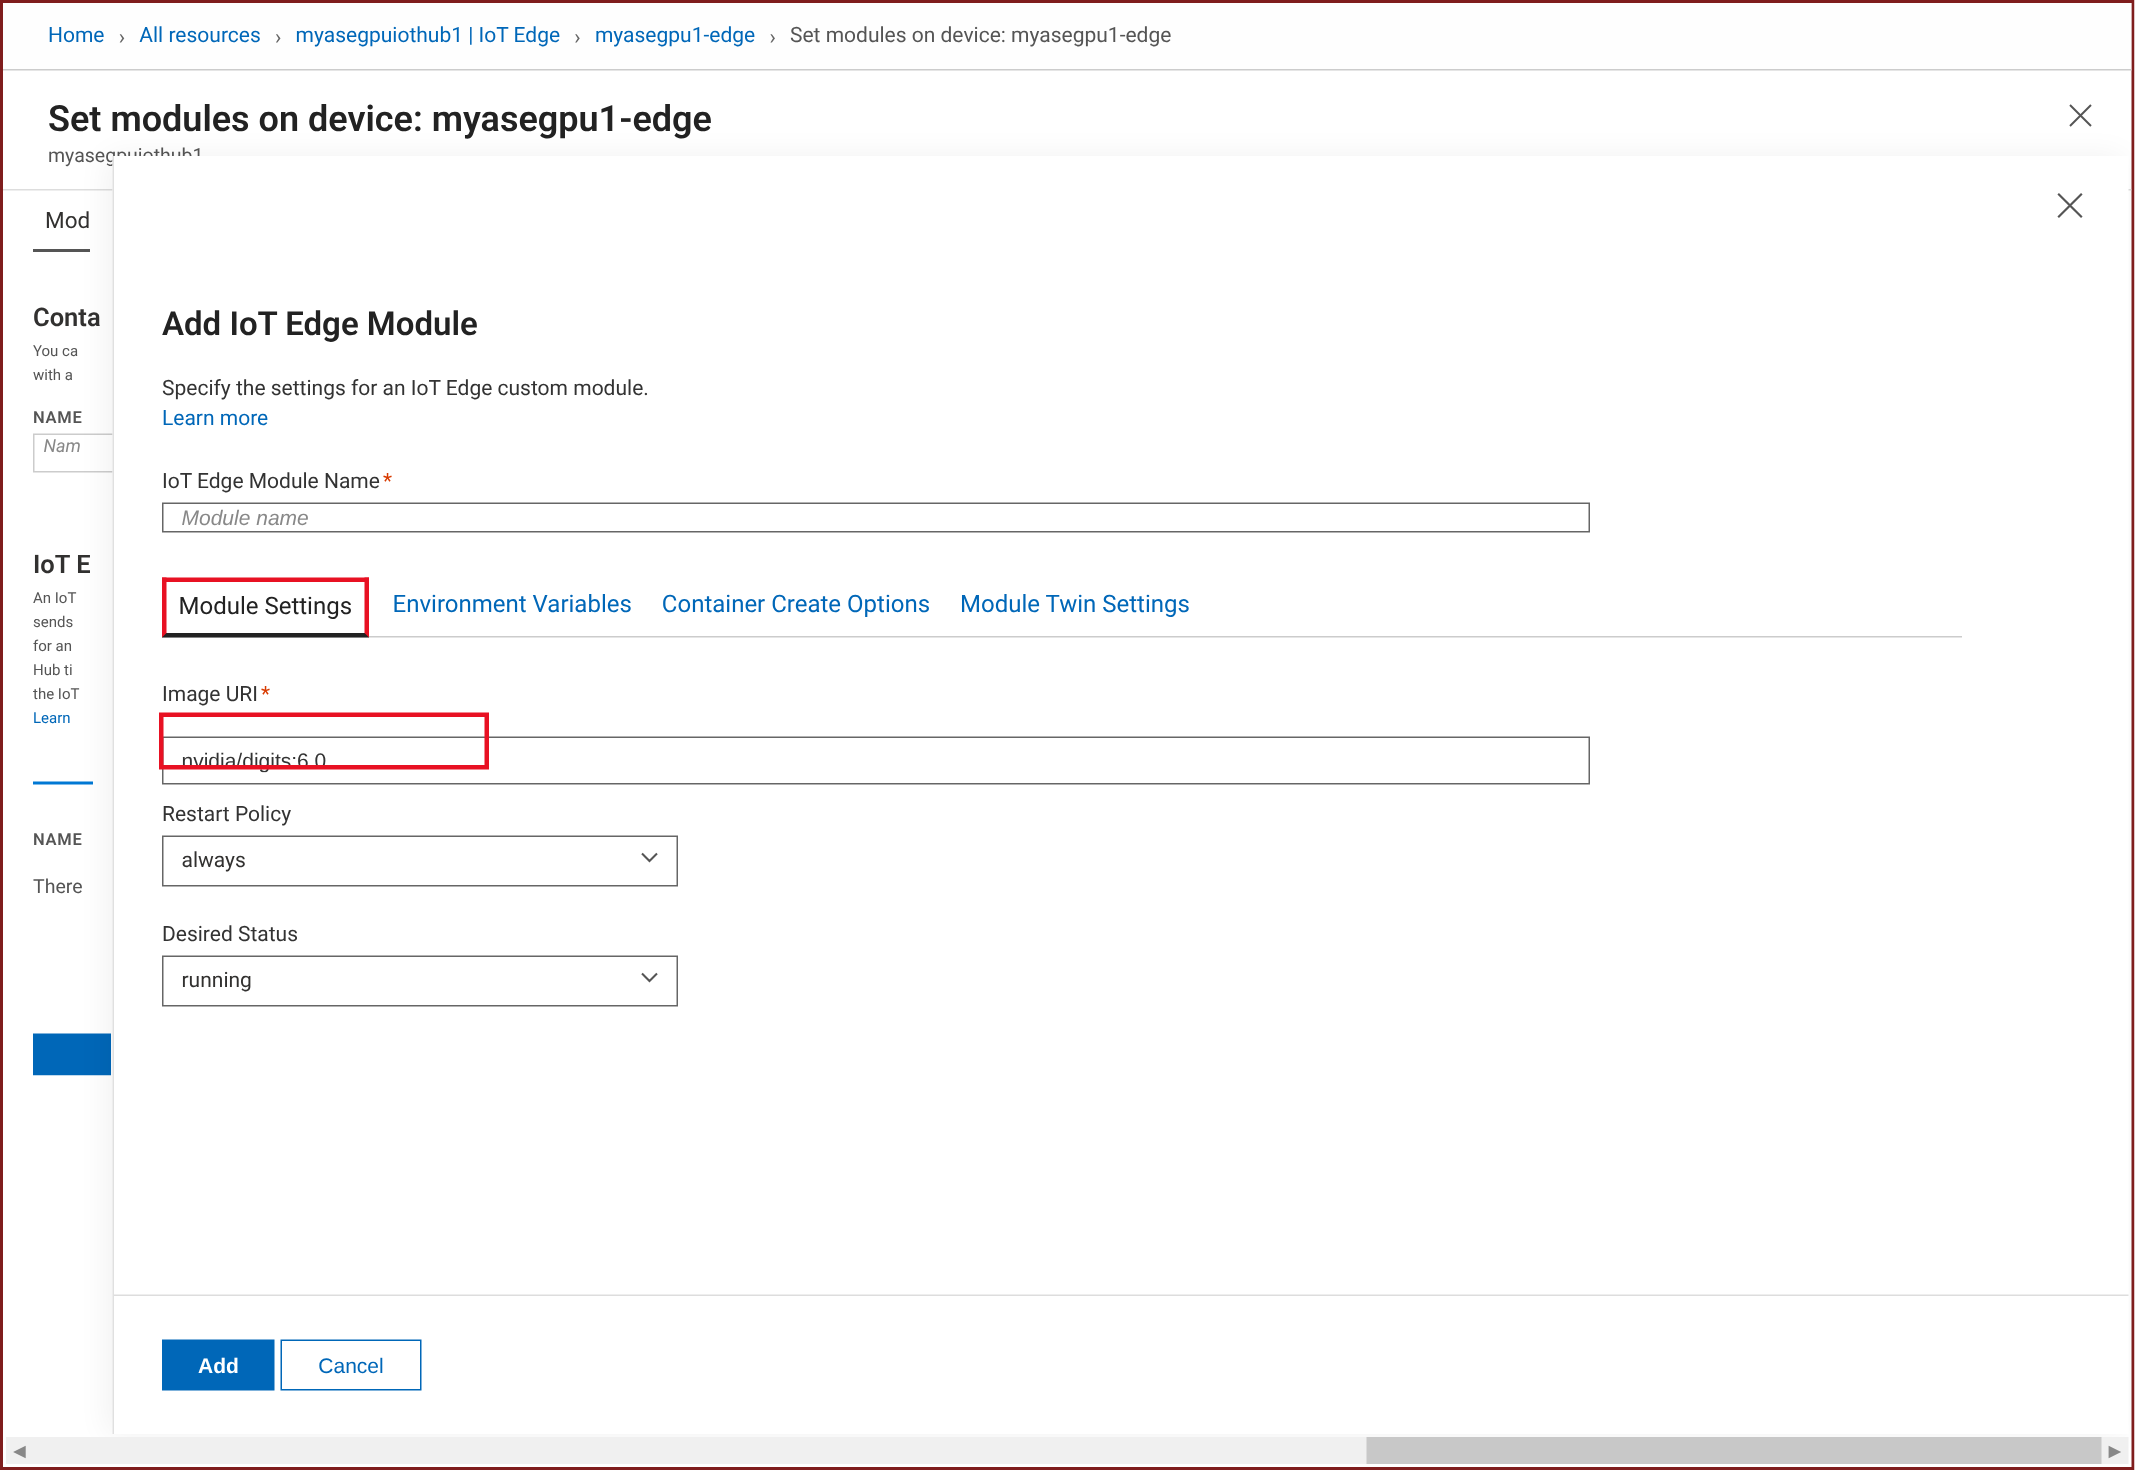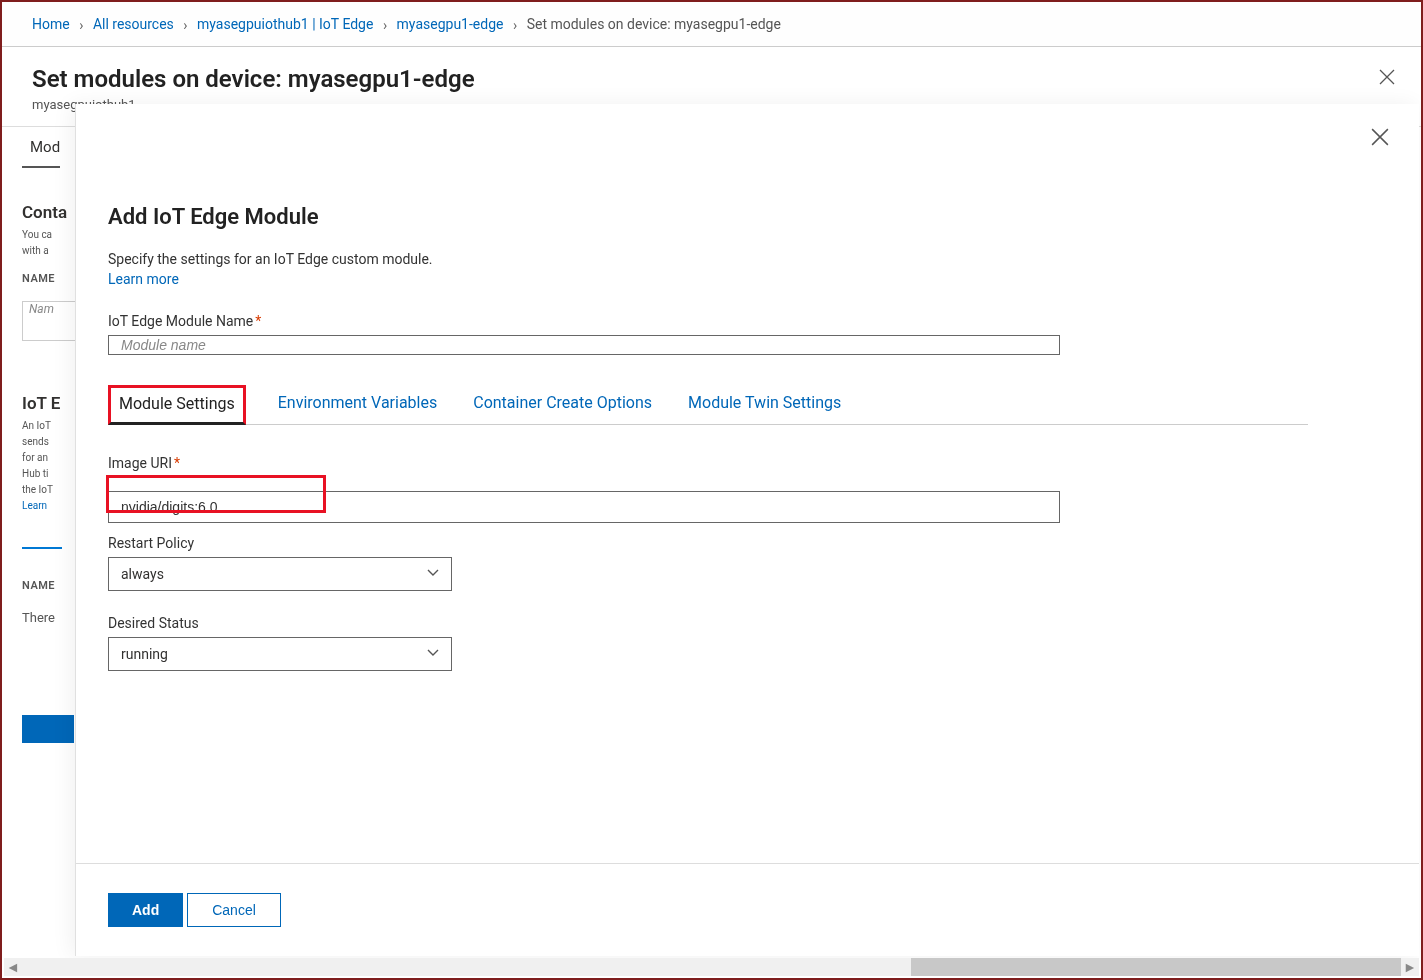--- a/index.html
+++ b/index.html
@@ -60,21 +60,21 @@
       width: 60px;
       color: #323130;
       font-size: 14px;
       overflow: hidden;
       white-space: nowrap;
     }
     .bg-tab { font-size: 15px; padding: 8px 0 10px 8px; border-bottom: 2px solid #555; display:inline-block; margin-bottom: 26px;}
     .bg-h { font-size: 17px; font-weight: 600; margin: 8px 0 6px 0; }
     .bg-p { font-size: 10px; color: #555; line-height: 1.4; margin-bottom: 2px; }
     .bg-label { font-size: 11px; font-weight: 600; letter-spacing: 0.5px; color: #555; margin-top: 14px; }
-    .bg-input { border:1px solid #ccc; width: 55px; height:40px; margin-top:16px; font-size:12px; font-style:italic; color:#888; padding-left:6px; overflow:hidden;}
+    .bg-input { border:1px solid #ccc; width: 55px; height:26px; margin-top:4px; font-size:12px; font-style:italic; color:#888; padding-left:6px; overflow:hidden;}
     .bg-link { color: #0067b8; }
     .bg-bluebtn { background:#0067b8; width:52px; height:28px; margin-top:10px;}
     .bg-empty { margin-top: 18px; color:#555; font-size:13px;}
     
     .panel {
       position: absolute;
       left: 73px;
       top: 102px;
       right: 2px;
       bottom: 22px;
@@ -115,21 +115,21 @@
       font-size: 14px;
       color: #333;
       outline: none;
       background: #fff;
     }
     .text-input::placeholder { color: #888; font-style: italic; }
     .tabs {
       margin-top: 30px;
       border-bottom: 1px solid #ccc;
       display: flex;
-      gap: 28px;
+      gap: 12px;
       width: 1200px;
       max-width: 100%;
     }
     .tab {
       padding: 8px 4px 10px 4px;
       font-size: 16px;
       cursor: pointer;
       color: #0067b8;
       border-bottom: 3px solid transparent;
       margin-bottom: -1px;

